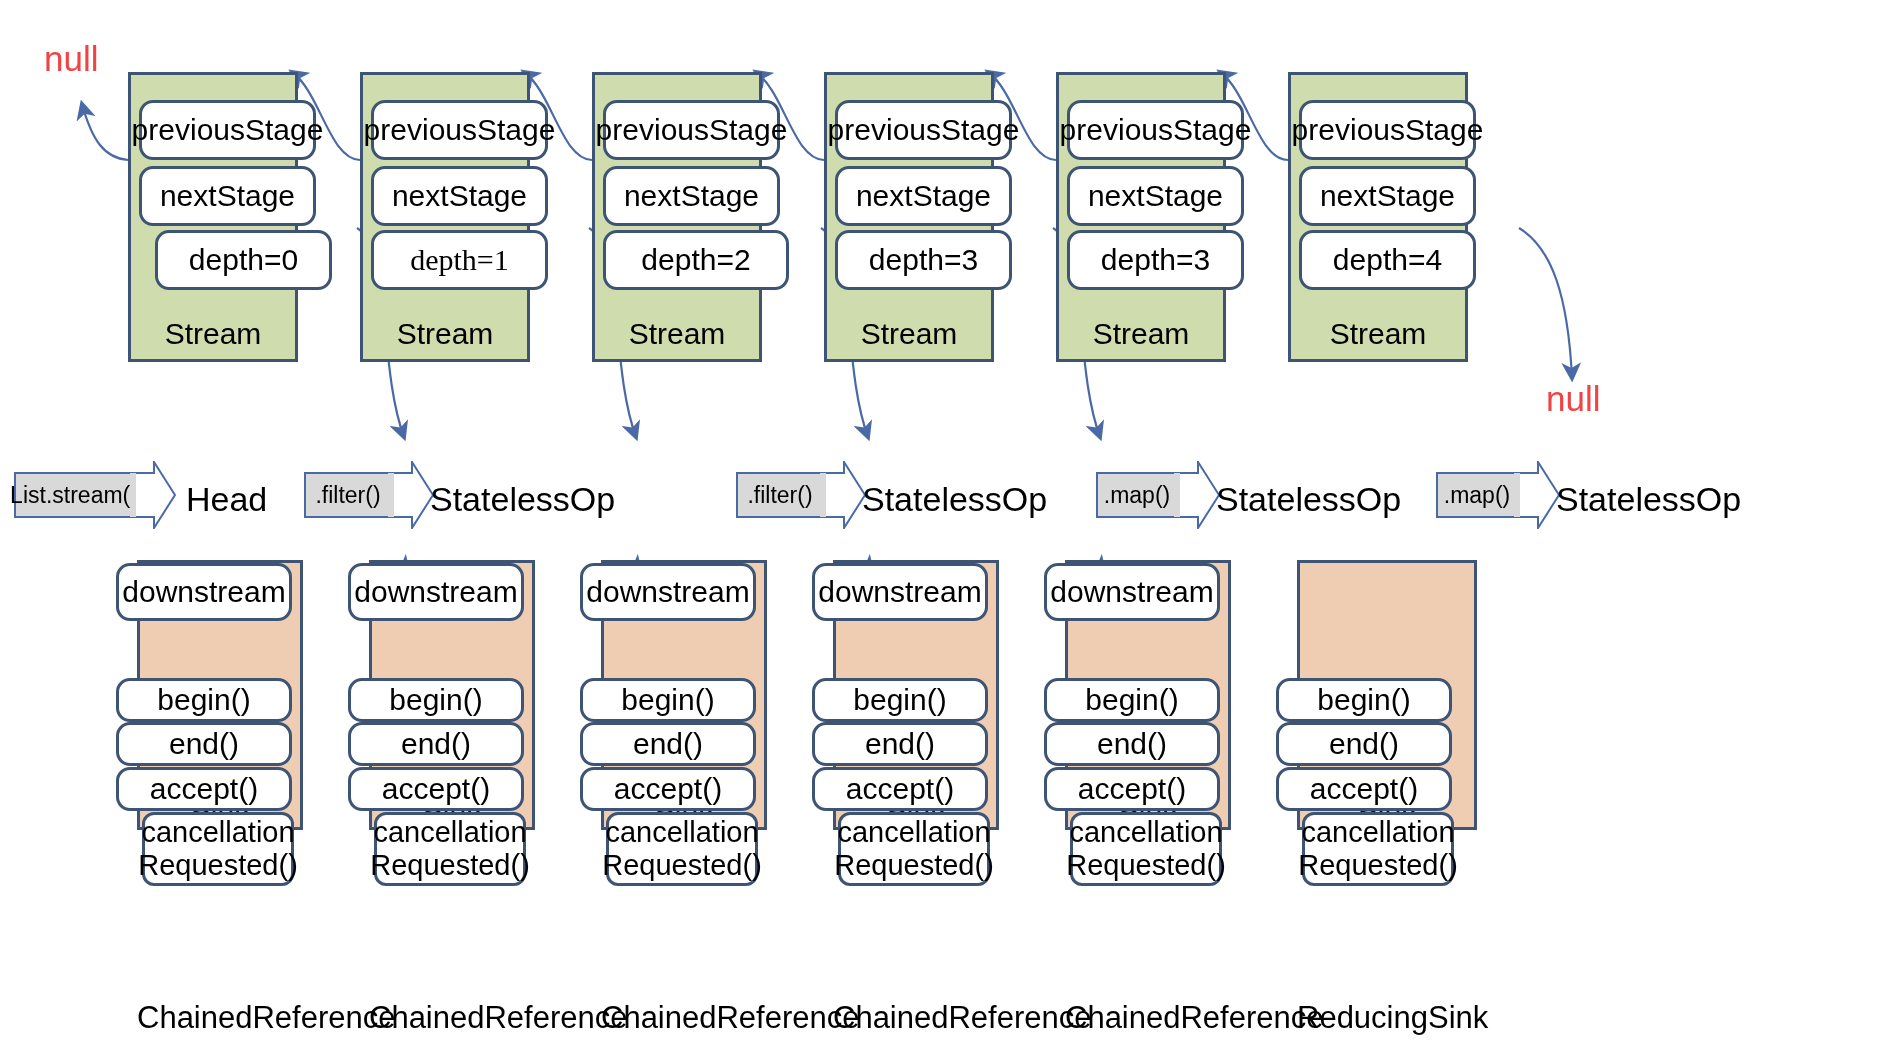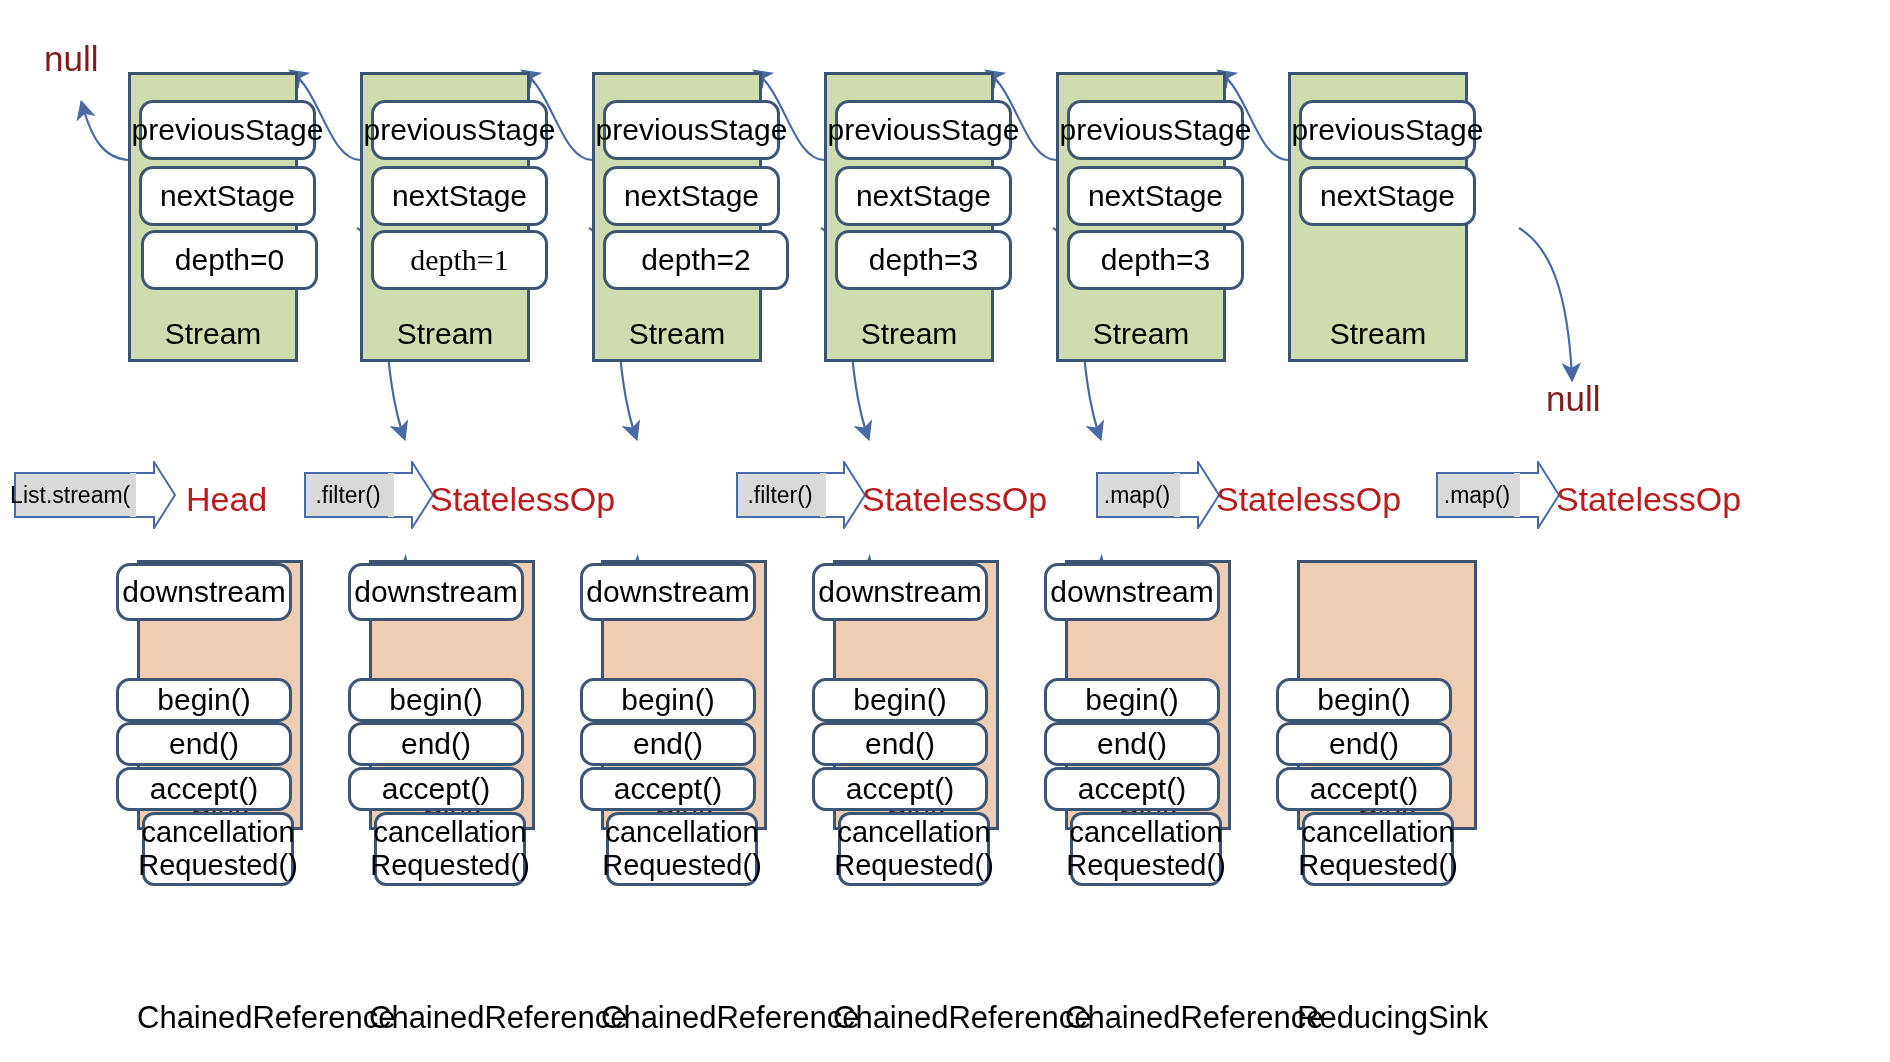--- a/index.html
+++ b/index.html
@@ -53,24 +53,24 @@
     position:absolute;left:0;top:0;bottom:0;
     background:#d9d9d9;border:2px solid #4a6aa5;
     box-sizing:border-box;
     display:flex;align-items:center;justify-content:center;
     font-size:23px;line-height:25px;color:#000;white-space:nowrap;
   }
   .oparrow .head{
     position:absolute;top:-11px;height:68px;width:46px;
   }
   .stagename{
-    position:absolute;font-size:34px;line-height:38px;color:#b91c1c;white-space:nowrap;
-  }
-
-  .nulllabel{position:absolute;font-size:35px;line-height:38px;color:#7f1d1d;}
+    position:absolute;font-size:34px;line-height:38px;color:#000000;white-space:nowrap;
+  }
+
+  .nulllabel{position:absolute;font-size:35px;line-height:38px;color:#ef4444;}
 </style>
 </head>
 <body>
 
 <div id="canvas">
 
   <svg class="wires" viewBox="0 0 1890 1062" xmlns="http://www.w3.org/2000/svg">
     <defs>
       <marker id="ah" markerWidth="9" markerHeight="9" refX="7" refY="4.5" orient="auto" markerUnits="strokeWidth">
         <path d="M0,0 L9,4.5 L0,9 L2.4,4.5 z" fill="#4a6aa5"></path>
@@ -99,21 +99,21 @@
       <path d="M1049,600 C1088,596 1076,538 1104,572"></path>
     </g>
   </svg>
 
   <div class="stage">
     <div class="body" style="left:128px;top:72px;width:170px;height:290px;">
       <div class="kind">Stream</div>
     </div>
     <div class="field" style="left:139px;top:100px;width:177px;height:60px;">previousStage</div>
     <div class="field" style="left:139px;top:166px;width:177px;height:60px;">nextStage</div>
-    <div class="field" style="left:141px;top:230px;width:177px;height:60px;">depth=0</div>
+    <div class="field" style="left:155px;top:230px;width:177px;height:60px;">depth=0</div>
   </div>
 
   <div class="stage">
     <div class="body" style="left:360px;top:72px;width:170px;height:290px;">
       <div class="kind">Stream</div>
     </div>
     <div class="field" style="left:371px;top:100px;width:177px;height:60px;">previousStage</div>
     <div class="field" style="left:371px;top:166px;width:177px;height:60px;">nextStage</div>
     <div class="field" style="left:371px;top:230px;width:177px;height:60px;font-family:Liberation Serif, serif;">depth=1</div>
   </div>
@@ -201,20 +201,21 @@
       <svg width="46" height="68" viewBox="0 0 46 68" xmlns="http://www.w3.org/2000/svg">
         <path d="M1,12 L24,12 L24,1 L45,34 L24,67 L24,56 L1,56 Z" fill="#ffffff" stroke="#4a6aa5" stroke-width="2"></path>
         <rect x="0" y="12" width="6" height="44" fill="#d9d9d9" stroke="none"></rect>
       </svg>
     </div>
   </div>
   <div class="stagename" style="left:1556px;top:480px;">StatelessOp</div>
 
   <div class="field" style="left:1299px;top:100px;width:177px;height:60px;z-index:3;">previousStage</div>
   <div class="field" style="left:1299px;top:166px;width:177px;height:60px;z-index:3;">nextStage</div>
+  <div class="field" style="left:1299px;top:230px;width:177px;height:60px;z-index:3;">depth=4</div>
 
   <div class="nulllabel" style="left:44px;top:40px;">null</div>
   <div class="nulllabel" style="left:1546px;top:380px;">null</div>
 
   <div class="sink">
     <div class="body" style="left:137px;top:560px;width:166px;height:270px;">
       <div class="kind">Sink</div>
     </div>
     <div class="field" style="left:116px;top:563px;width:176px;height:58px;">downstream</div>
     <div class="field" style="left:116px;top:678px;width:176px;height:44px;">begin()</div>

